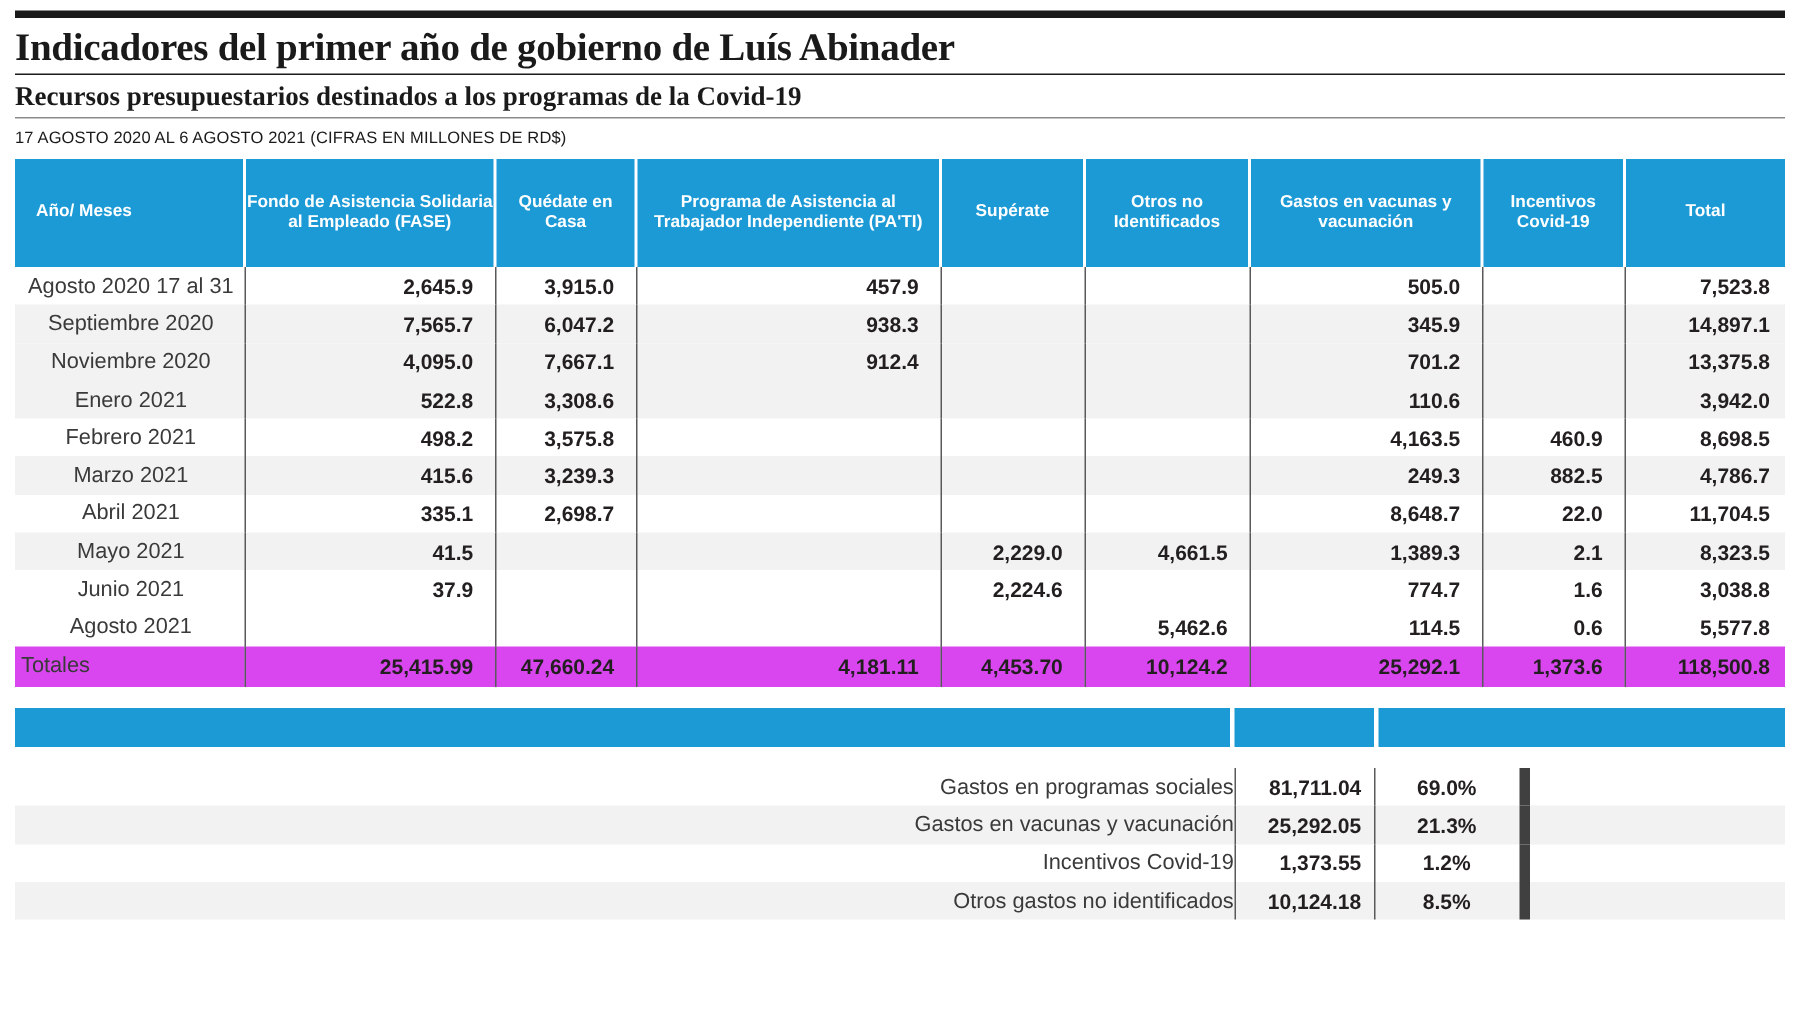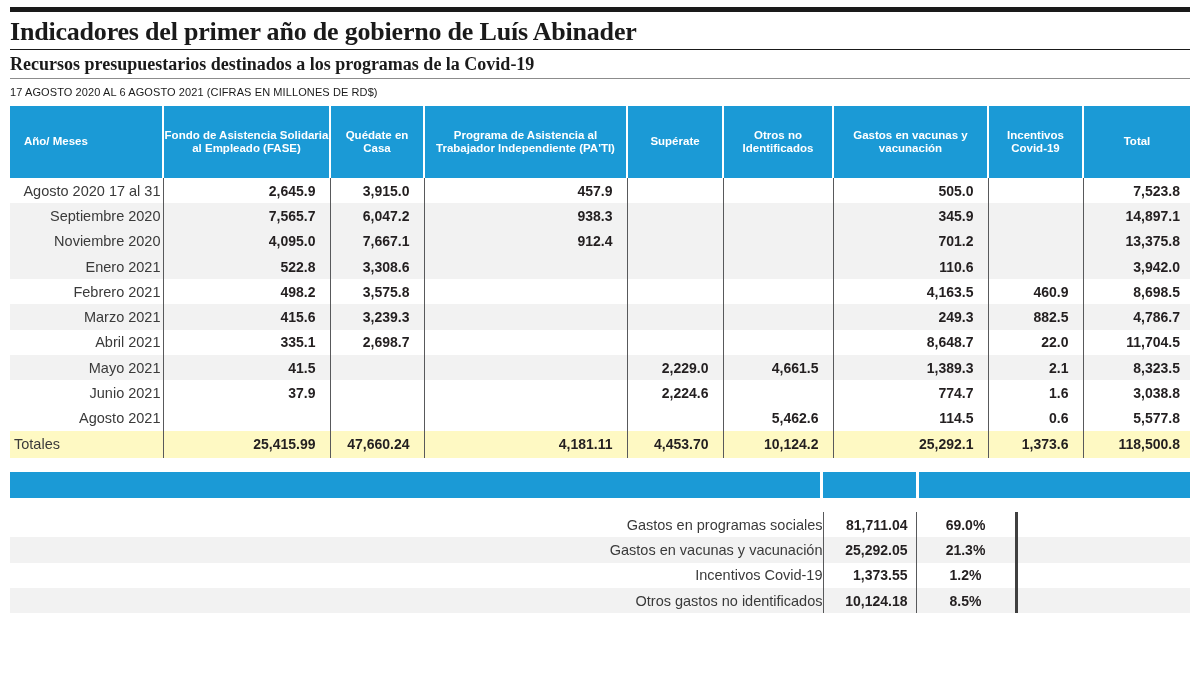--- a/index.html
+++ b/index.html
@@ -100,32 +100,32 @@
     font-weight: bold;
     text-align: right;
     padding-right: 14px;
     border-right: 1px solid #58595b;
     color: #231f20;
     white-space: nowrap;
     box-sizing: border-box;
   }
   tbody tr.data-row td.mes {
     font-weight: normal;
-    text-align: right;
+    text-align: center;
     padding-left: 4px;
     padding-right: 2px;
     font-size: 14.5px;
     color: #3a3a3a;
   }
   tbody tr.data-row td.last { border-right: none; padding-right: 10px; }
   tbody tr.alt td { background: #f2f2f2; }
 
   tbody tr.totales { height: 27px; }
   tbody tr.totales td {
-    background: #fef9c3;
+    background: #d946ef;
     font-size: 14px;
     font-weight: bold;
     text-align: right;
     padding-right: 14px;
     border-right: 1px solid #58595b;
     color: #231f20;
     white-space: nowrap;
     box-sizing: border-box;
   }
   tbody tr.totales td.mes {
@@ -175,21 +175,21 @@
     text-align: right;
     font-weight: bold;
     padding-right: 8px;
     border-left: 1px solid #58595b;
     border-right: 1px solid #58595b;
     color: #231f20;
   }
   table.summary td.spct {
     text-align: center;
     font-weight: bold;
-    border-right: 3px solid #404040;
+    border-right: 7px solid #404040;
     color: #231f20;
   }
   table.summary tr.alt td { background: #f2f2f2; }
   table.summary td.sblank { background: transparent; }
 </style>
 </head>
 <body>
 
 <div id="page">
 

